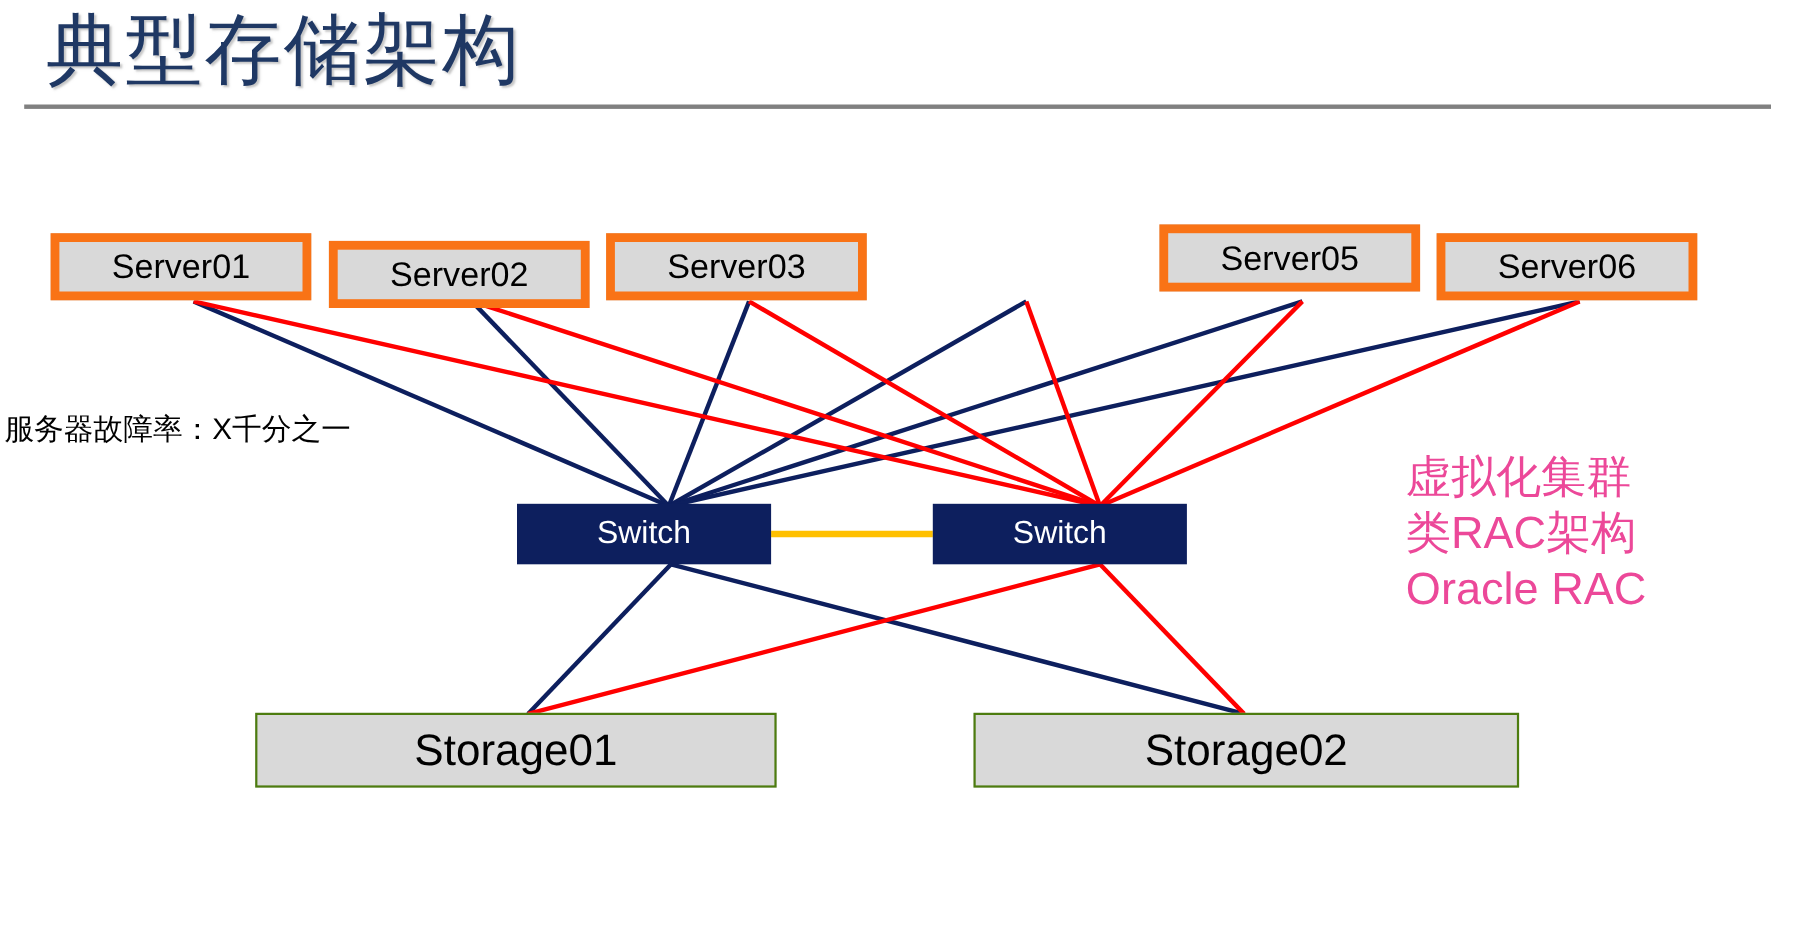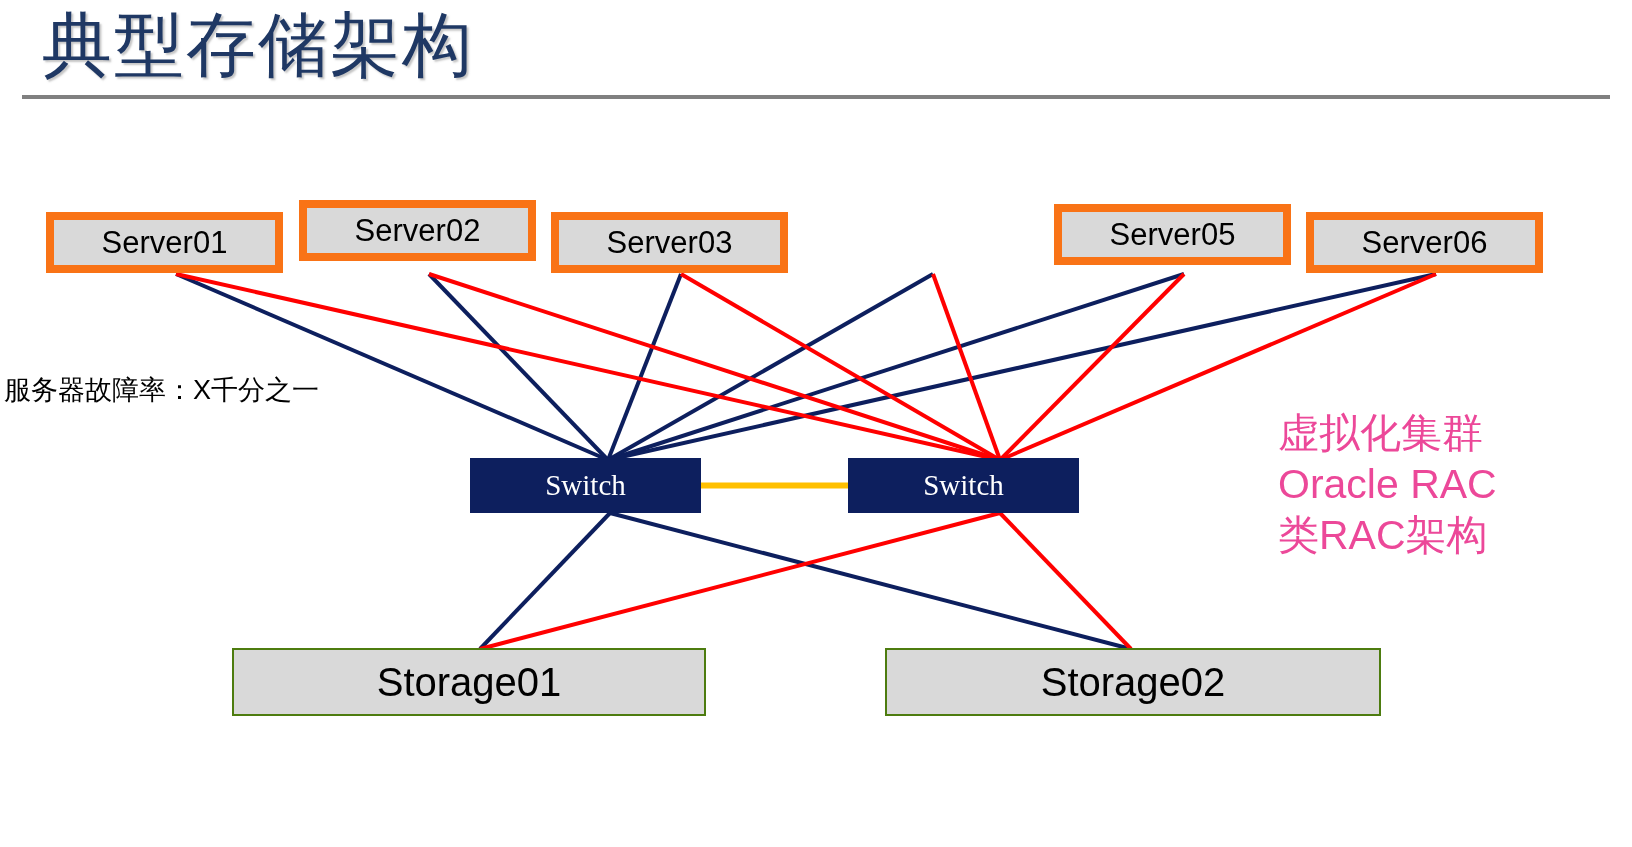--- a/index.html
+++ b/index.html
@@ -73,21 +73,20 @@
     font-size: 40px;
     color: #000000;
     height: 68px;
   }
   .node.switch {
     background: #0d1f5e;
     border: none;
     font-size: 29px;
     color: #ffffff;
     height: 55px;
-    font-family: Liberation Serif, serif;
   }
 
   
   .annotation {
     position: absolute;
     font-size: 27px;
     color: #000000;
     white-space: nowrap;
   }
   #cluster-note {
@@ -127,21 +126,21 @@
         <line x1="610" y1="513" x2="480" y2="649" stroke="#0d1f5e" stroke-width="4"></line>
         <line x1="610" y1="513" x2="1131" y2="649" stroke="#0d1f5e" stroke-width="4"></line>
         <line x1="1000" y1="513" x2="480" y2="649" stroke="#ff0000" stroke-width="4"></line>
         <line x1="1000" y1="513" x2="1131" y2="649" stroke="#ff0000" stroke-width="4"></line>
       </g>
   </svg>
 
   <div class="node server" style="left:46px;  top:212px; width:237px;">
     <span>Server01</span>
   </div>
-  <div class="node server" style="left:299px; top:200px; width:237px;">
+  <div class="node server" style="left:299px; top:219px; width:237px;">
     <span>Server02</span>
   </div>
   <div class="node server" style="left:551px; top:212px; width:237px;">
     <span>Server03</span>
   </div>
   <div class="node server" style="left:1054px; top:204px; width:237px;">
     <span>Server05</span>
   </div>
   <div class="node server" style="left:1306px; top:212px; width:237px;">
     <span>Server06</span>
@@ -158,17 +157,17 @@
     <span>Storage01</span>
   </div>
   <div class="node storage" style="left:885px; top:648px; width:496px;">
     <span>Storage02</span>
   </div>
 
   <div class="annotation" style="left:4px; top:372px;">服务器故障率：X千分之一</div>
 
   <div id="cluster-note">
     <div>虚拟化集群</div>
+    <div>类RAC架构</div>
     <div>Oracle RAC</div>
-    <div>类RAC架构</div>
   </div>
 
 </div>
 
 </body></html>

